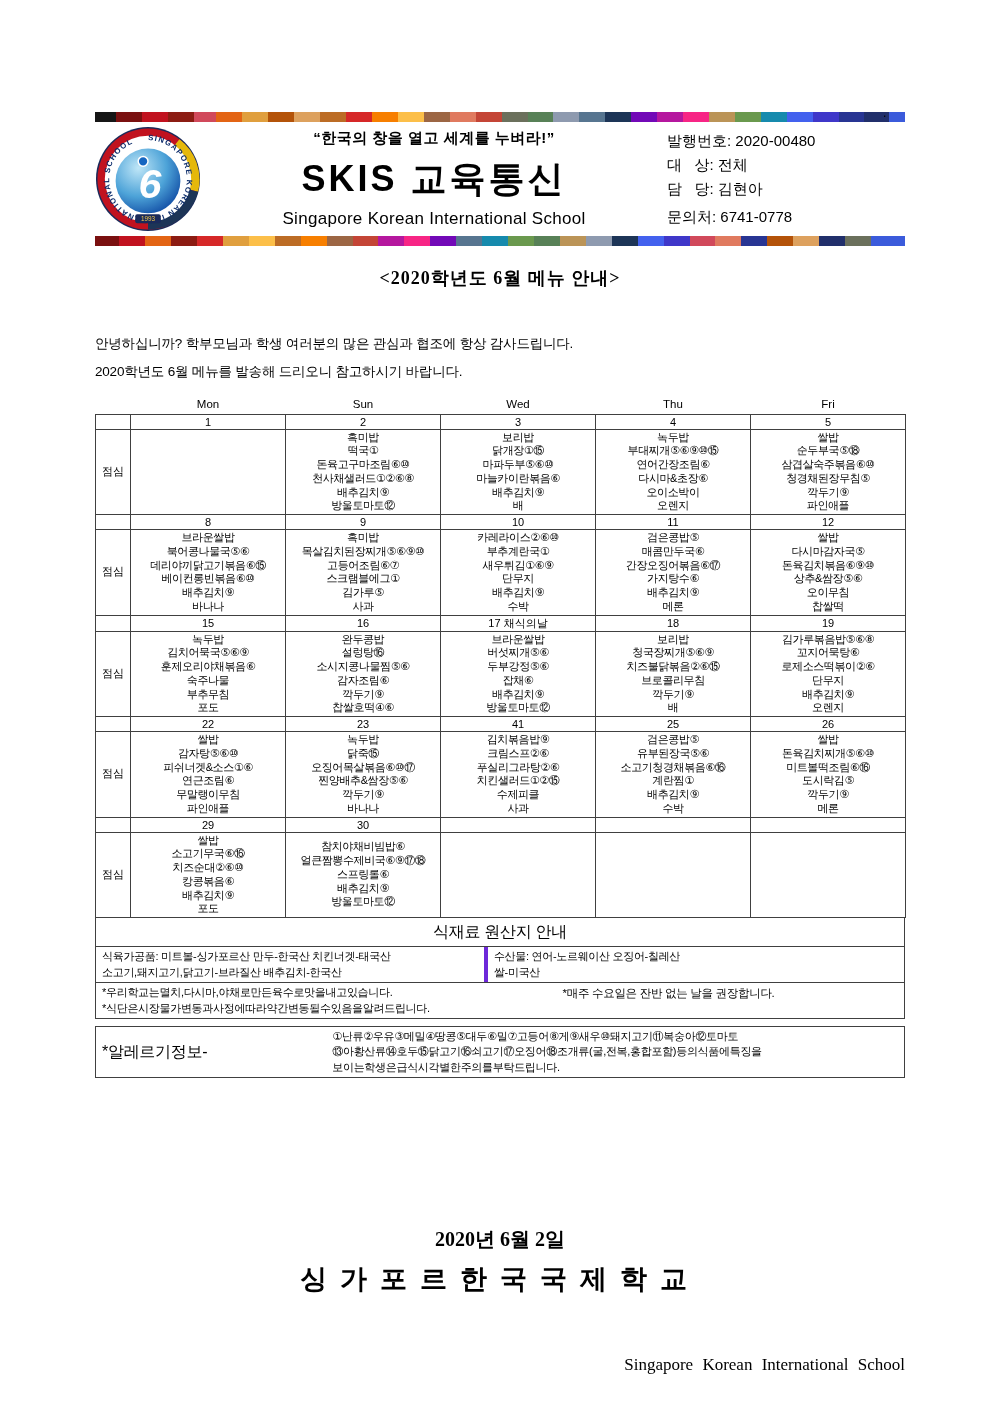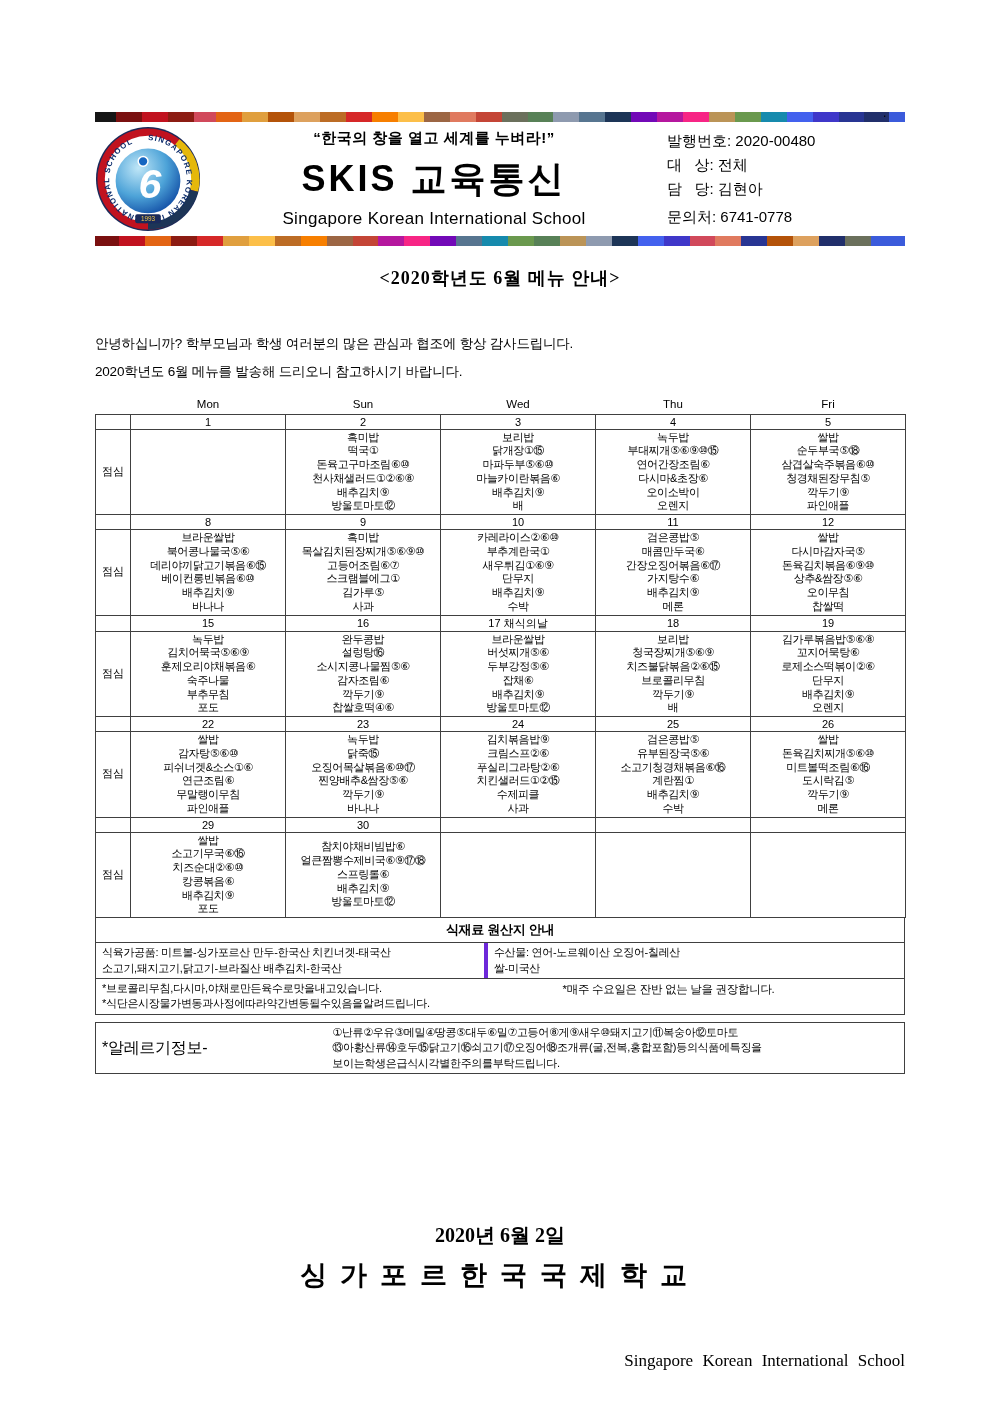--- a/index.html
+++ b/index.html
@@ -57,21 +57,21 @@
   tr.dayhdr td { border:none; font-size:11.5px; height:18px; padding:0 0 2px; }
   tr.daterow td { height:15px; padding:0; }
   tr.menurow td { height:82px; }
   td.cell { white-space:pre-line; line-height:1.25; letter-spacing:-0.4px; }
   td.meal { font-size:12px; line-height:26px; word-break:break-all; padding:0 11px;font-family:Liberation Mono, monospace; }
 
   
   .obox { border:1px solid #404040; margin-top:-1px; display:flex; width:810px; }
   .ocell { padding:2px 6px; font-size:11px; line-height:1.4; white-space:pre-line; letter-spacing:-0.3px; }
   .origin-title { justify-content:center; }
-  .origin-title .ocell { font-size:13px; font-weight:bold; padding:3px 0;text-align:center; }
+  .origin-title .ocell { font-size:16px; font-weight:normal; padding:3px 0;text-align:center; }
   .o-left-b { flex:0 0 48.5%; border-right:4px solid #6d28d9; }
   .o-right-b { flex:1; }
   .o-left-c { flex:0 0 57%; }
   .o-right-c { flex:1; font-size:11.5px; }
   .obox.allergy { margin-top:7px; }
   .o-left-d { flex:0 0 28.5%; display:flex; align-items:center; font-size:16px; }
   .o-right-d { flex:1; }
 
   
   .footer-date { margin-top:148px; text-align:center; font-weight:bold; font-size:20px;
@@ -275,21 +275,21 @@
 로제소스떡볶이②⑥
 단무지
 배추김치⑨
 오렌지</td>
       </tr>
 
       <tr class="daterow">
         <td></td>
         <td>22</td>
         <td>23</td>
-        <td>24</td>
+        <td>41</td>
         <td>25</td>
         <td>26</td>
       </tr>
       <tr class="menurow">
         <td class="meal">점심</td>
         <td class="cell">쌀밥
 감자탕⑤⑥⑩
 피쉬너겟&amp;소스①⑥
 연근조림⑥
 무말랭이무침
@@ -351,21 +351,21 @@
   <div class="obox origin-title">
     <div class="ocell">식재료 원산지 안내</div>
   </div>
   <div class="obox">
     <div class="ocell o-left-b">식육가공품: 미트볼-싱가포르산 만두-한국산 치킨너겟-태국산
 소고기,돼지고기,닭고기-브라질산 배추김치-한국산</div>
     <div class="ocell o-right-b">수산물: 연어-노르웨이산 오징어-칠레산
 쌀-미국산</div>
   </div>
   <div class="obox">
-    <div class="ocell o-left-c">*브로콜리무침,다시마,야채로만든육수로맛을내고있습니다.
+    <div class="ocell o-left-c">*우리학교는멸치,다시마,야채로만든육수로맛을내고있습니다.
 *식단은시장물가변동과사정에따라약간변동될수있음을알려드립니다.</div>
     <div class="ocell o-right-c">*매주 수요일은 잔반 없는 날을 권장합니다.</div>
   </div>
   <div class="obox allergy">
     <div class="ocell o-left-d">*알레르기정보-</div>
     <div class="ocell o-right-d">①난류②우유③메밀④땅콩⑤대두⑥밀⑦고등어⑧게⑨새우⑩돼지고기⑪복숭아⑫토마토
 ⑬아황산류⑭호두⑮닭고기⑯쇠고기⑰오징어⑱조개류(굴,전복,홍합포함)등의식품에특징을
 보이는학생은급식시각별한주의를부탁드립니다.</div>
   </div>
 

